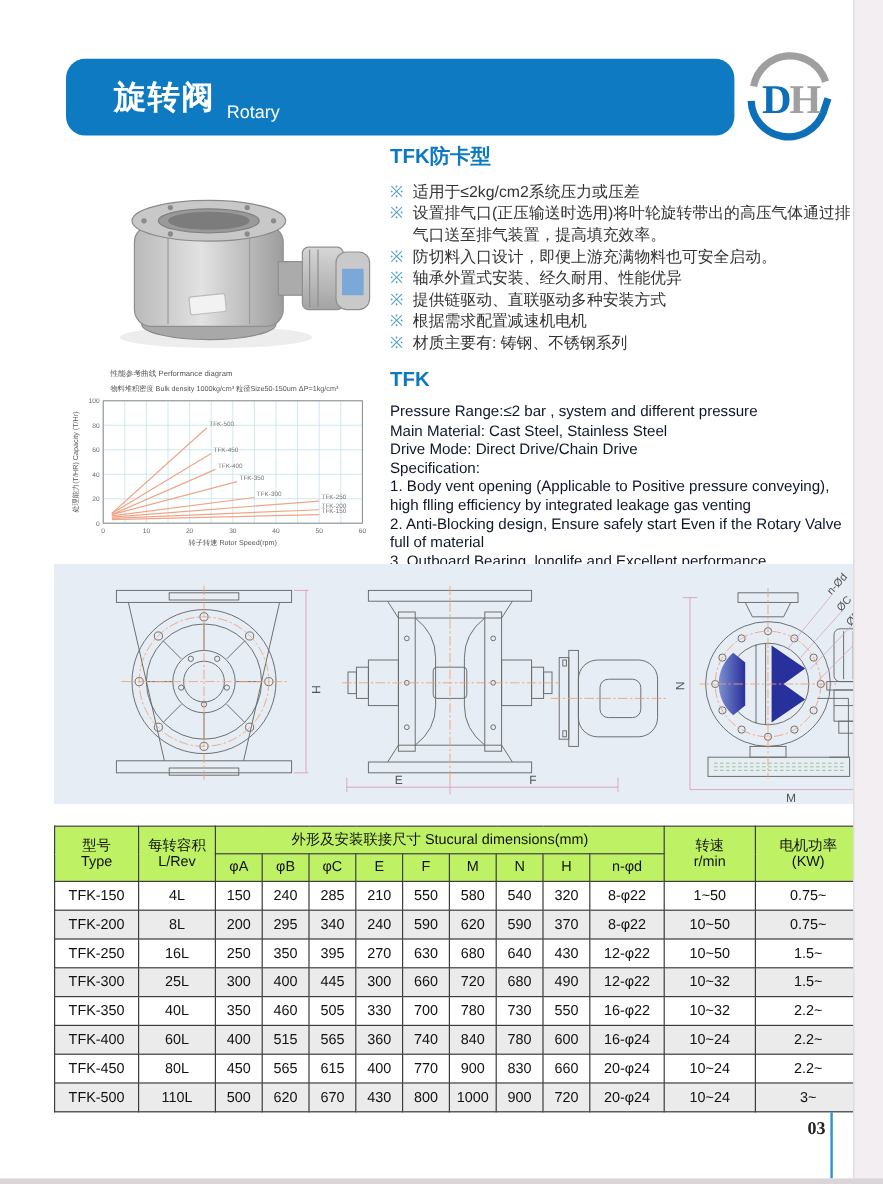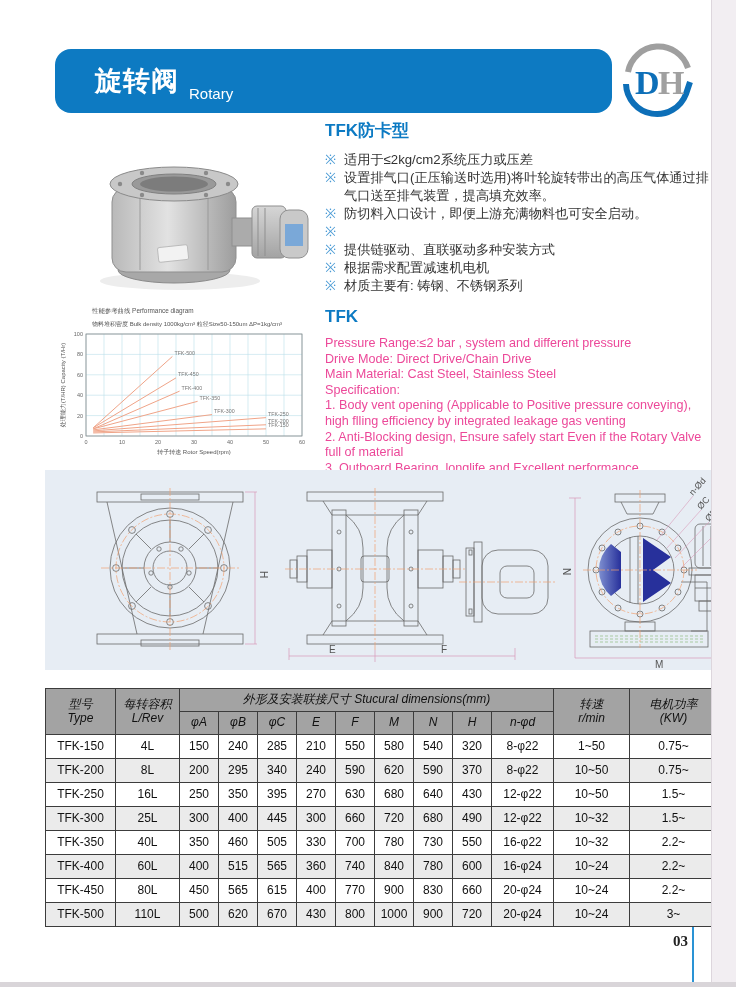--- a/index.html
+++ b/index.html
@@ -18,34 +18,34 @@
 
   
   .photo{position:absolute;left:62px;top:146px;width:248px;height:152px;}
 
   
   .rightcol{position:absolute;left:325px;top:119px;width:394px;}
   .sec-head{font-size:17px;font-weight:bold;color:#0c7ac3;margin:0 0 9px 0;}
   ul.features{list-style:none;margin:0 0 12px 0;padding:0;}
   ul.features li{display:flex;gap:8px;font-size:13.2px;line-height:18px;color:#333;}
   ul.features .mk{color:#4b9bd5;flex:0 0 auto;}
-  .specs{font-size:12.6px;line-height:15.6px;color:#ec4899;}
+  .specs{font-size:12.6px;line-height:15.6px;color:#0f172a;}
   .specs .spec-line{white-space:nowrap;}
 
   
   .chart{position:absolute;left:56px;top:300px;width:258px;height:162px;}
 
   
   .drawings{position:absolute;left:45px;top:470px;width:672px;height:200px;background:#e7edf4;}
 
   
   table.dims{position:absolute;left:45px;top:688px;width:672px;border-collapse:collapse;
              font-size:12px;color:#111;table-layout:fixed;}
   table.dims td{border:1px solid #3c3c3c;text-align:center;padding:0;height:23px;line-height:1.1;}
-  table.dims .hd{background:#a3a3a3;height:22px;font-style:italic;}
+  table.dims .hd{background:#bef264;height:22px;}
   table.dims tr.alt td{background:#ebebeb;}
   table.dims tr.norm td{background:#ffffff;}
 
   
   .pageno{position:absolute;left:660px;top:933px;width:28px;text-align:right;
           font-family:"Liberation Serif", serif;font-weight:bold;font-size:15px;color:#222;}
   .pageno-rule{position:absolute;left:692px;top:927px;width:2px;height:55px;background:#2a93d5;}
 </style>
 </head>
 <body>
@@ -109,39 +109,40 @@
         <li>
           <span class="mk">※</span>
           <span>设置排气口(正压输送时选用)将叶轮旋转带出的高压气体通过排气口送至排气装置，提高填充效率。</span>
         </li>
         <li>
           <span class="mk">※</span>
           <span>防切料入口设计，即便上游充满物料也可安全启动。</span>
         </li>
         <li>
           <span class="mk">※</span>
+          <span>轴承外置式安装、经久耐用、性能优异</span>
         </li>
         <li>
           <span class="mk">※</span>
           <span>提供链驱动、直联驱动多种安装方式</span>
         </li>
         <li>
           <span class="mk">※</span>
           <span>根据需求配置减速机电机</span>
         </li>
         <li>
           <span class="mk">※</span>
           <span>材质主要有: 铸钢、不锈钢系列</span>
         </li>
       </ul>
     <div class="sec-head" style="">TFK</div>
     <div class="specs" id="spec-lines">
         <div class="spec-line">Pressure Range:≤2 bar , system and different pressure</div>
+        <div class="spec-line">Main Material: Cast Steel, Stainless Steel</div>
         <div class="spec-line">Drive Mode: Direct Drive/Chain Drive</div>
-        <div class="spec-line">Main Material: Cast Steel, Stainless Steel</div>
         <div class="spec-line">Specification:</div>
         <div class="spec-line">1. Body vent opening (Applicable to Positive pressure conveying),</div>
         <div class="spec-line">high flling efficiency by integrated leakage gas venting</div>
         <div class="spec-line">2. Anti-Blocking design, Ensure safely start Even if the Rotary Valve</div>
         <div class="spec-line">full of material</div>
         <div class="spec-line">3. Outboard Bearing, longlife and Excellent performance</div>
       </div>
   </div>
 
   <div class="chart" id="chart-host"><svg viewBox="0 0 258 162" width="258" height="162">

